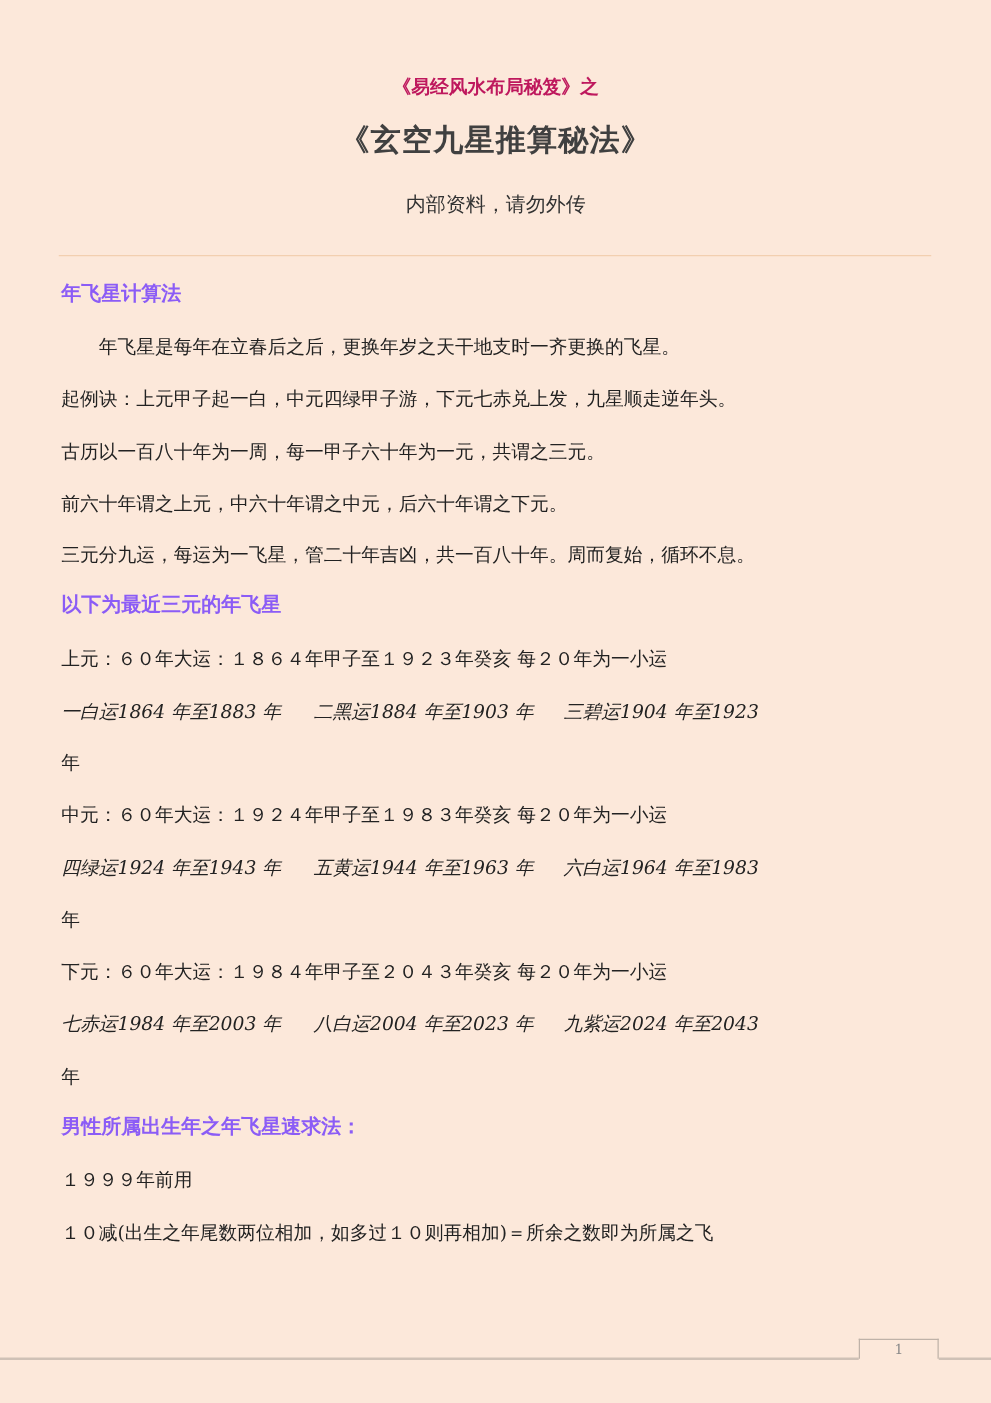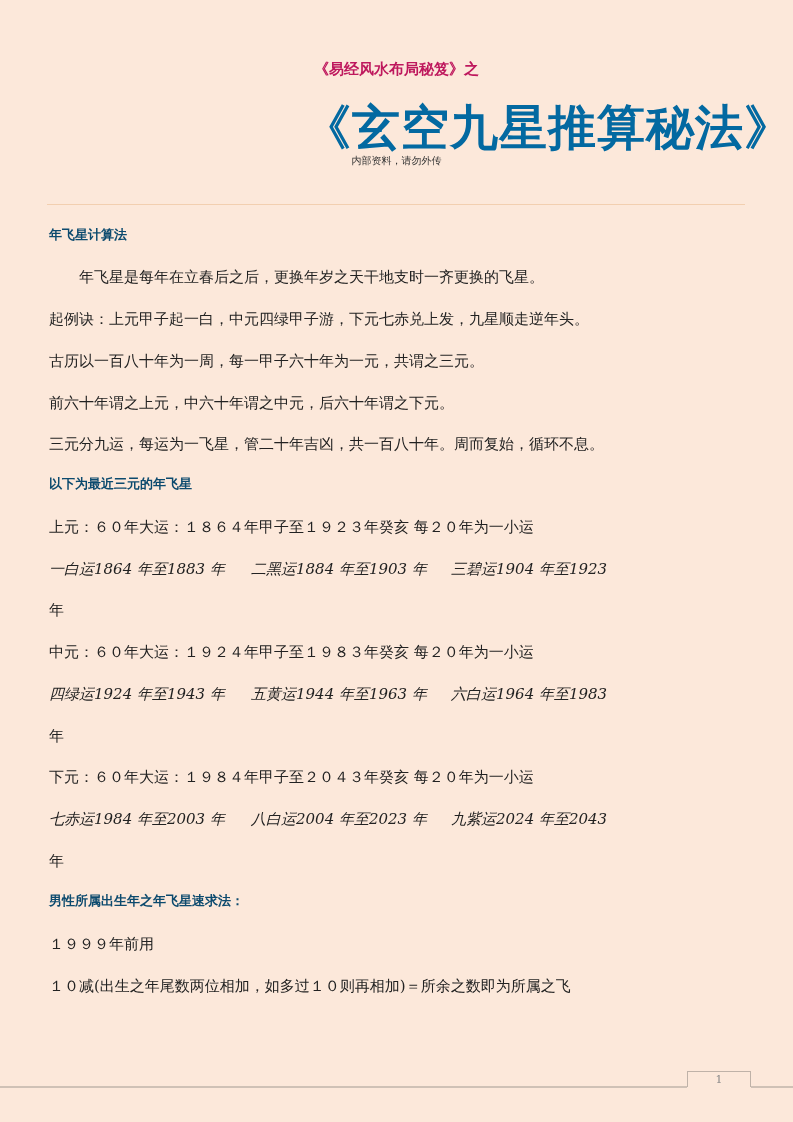--- a/index.html
+++ b/index.html
@@ -24,57 +24,57 @@
       font-family: "DejaVu Sans", "Liberation Sans", sans-serif;
       font-weight: bold;
       font-size: 15px;
       color: #be185d;
     }
     .main-title {
       position: absolute;
       top: 96px;
       left: 0;
       width: 793px;
-      text-align: right;
+      text-align: center;
       font-family: "DejaVu Sans", "Liberation Sans", sans-serif;
       font-weight: bold;
-      font-size: 48px;
+      font-size: 24px;
       letter-spacing: 1px;
-      color: #0369a1;
+      color: #404040;
     }
     .note {
       position: absolute;
       top: 154px;
       left: 0;
       width: 793px;
       text-align: center;
-      font-size: 10px;
+      font-size: 16px;
       color: #333;
     }
     .divider {
       position: absolute;
       top: 204px;
       left: 47px;
       width: 698px;
       height: 1px;
       background: #F2CFB0;
     }
     .line {
       position: absolute;
       left: 49px;
       font-size: 15px;
       white-space: nowrap;
       color: #222;
       line-height: 20px;
     }
     .heading {
-      font-family: Liberation Mono, monospace;
+      font-family: Liberation Sans, sans-serif;
       font-weight: bold;
-      font-size: 13px;
-      color: #0c4a6e;
+      font-size: 16px;
+      color: #8b5cf6;
     }
     .indent { left: 79px; }
     .cell {
       display: inline-block;
       font-style: italic;
     }
     .c1 { width: 202px; }
     .c2 { width: 200px; }
     .footer-line {
       position: absolute;

